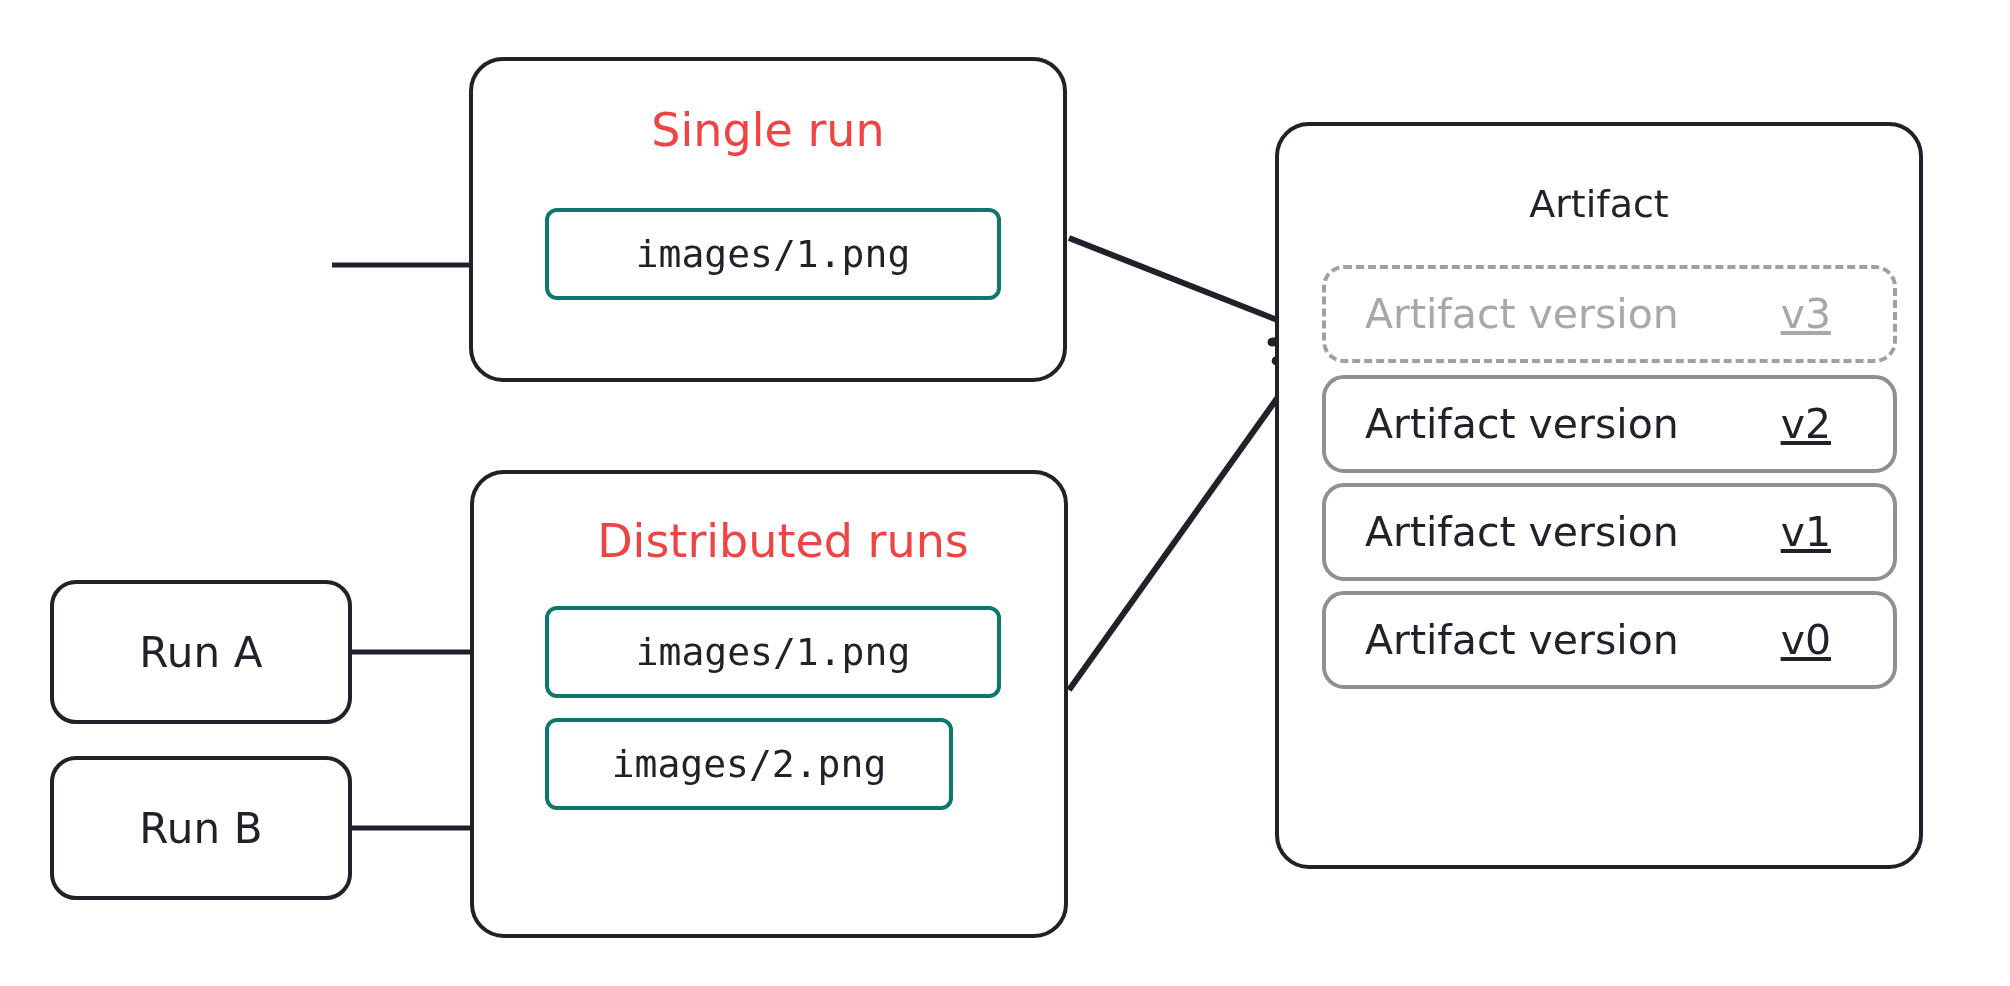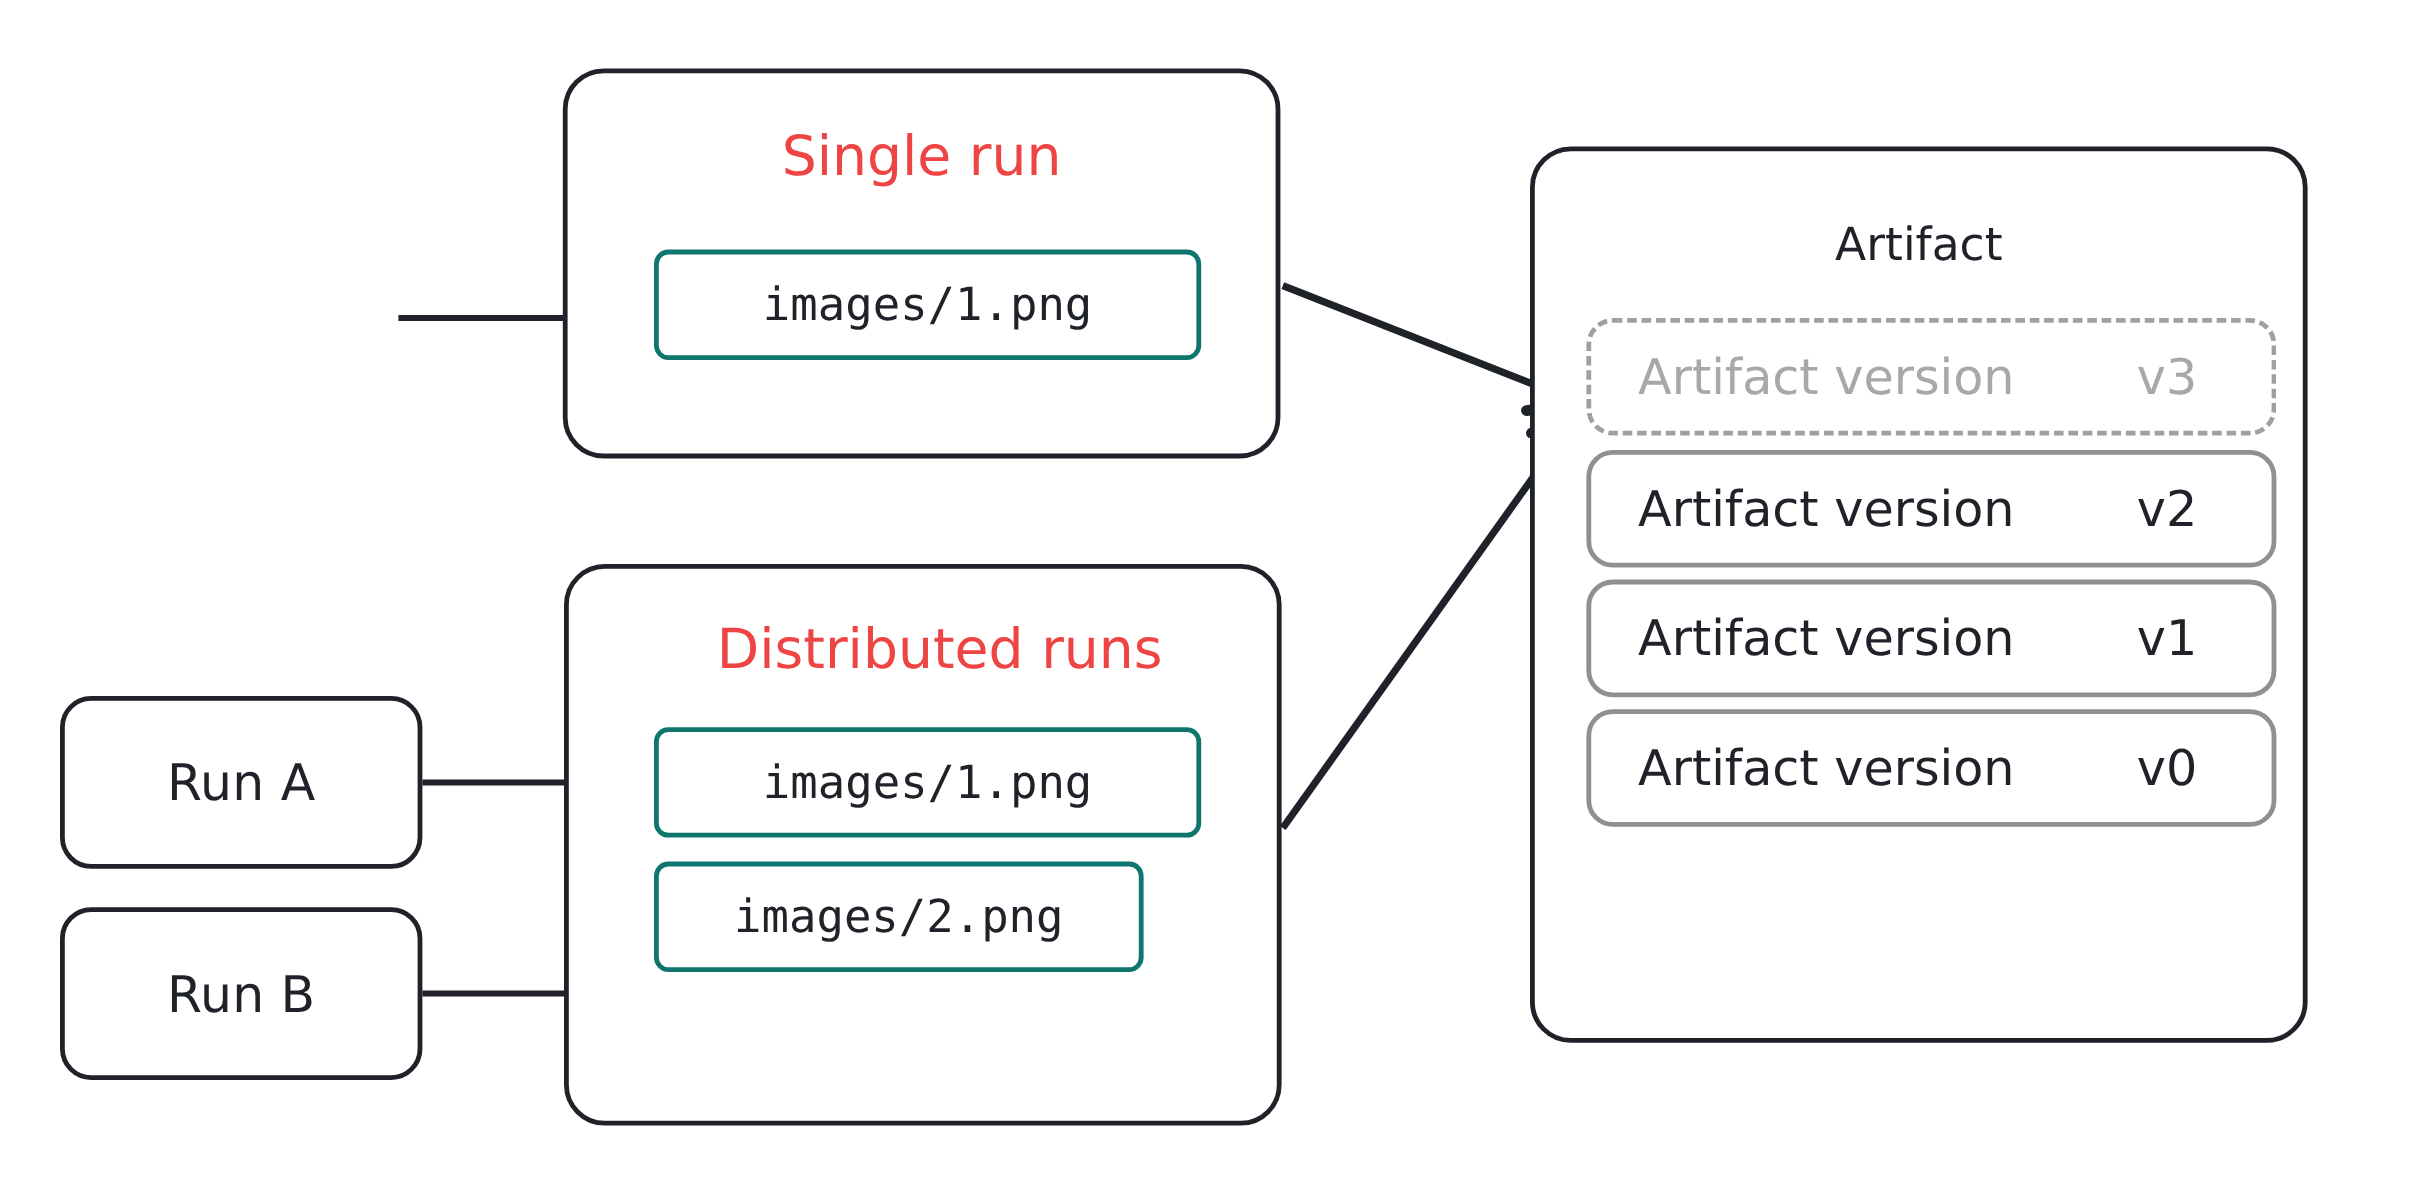--- a/index.html
+++ b/index.html
@@ -83,21 +83,21 @@
     color:#1f2229;
     font-size:41px;
     white-space:nowrap;
   }
   .version-row.pending{
     border-style:dashed;
     border-color:#a0a0a0;
     color:#a8a8a8;
   }
   .version-label{padding-left:39px;}
-  .version-tag{position:absolute;right:62px;}
+  .version-tag{position:absolute;right:62px;text-decoration:underline;}
 
   
   #wires{position:absolute;left:0;top:0;width:2010px;height:986px;pointer-events:none;}
 </style>
 </head>
 <body>
 
 <div id="stage">
 
   <svg id="wires" viewBox="0 0 2010 986" width="2010" height="986" xmlns="http://www.w3.org/2000/svg">

